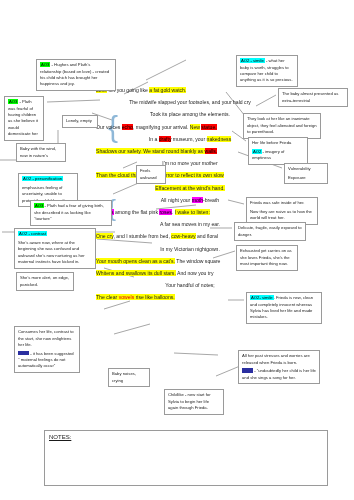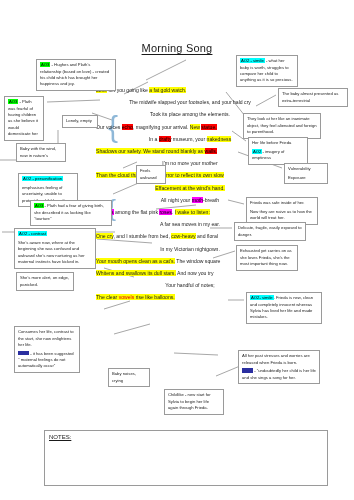--- a/index.html
+++ b/index.html
@@ -89,21 +89,20 @@
       <line x1="174" y1="353" x2="218" y2="355"></line>
       <line x1="216" y1="376" x2="240" y2="366"></line>
       <line x1="2" y1="232" x2="115" y2="232"></line>
       <line x1="0" y1="160" x2="24" y2="160"></line>
     </g>
   </svg>
 
   <div class="brace" style="left:108px;top:112px;">{</div>
   <div class="brace" style="left:108px;top:196px;font-size:24px;">{</div>
 
-  <div class="title">Morning Song</div>
 
   <div class="poem" id="poem">
       <div class="pline l"><span class="hl">Love</span><span> set you going like </span><span class="hl">a fat gold watch.</span></div>
       <div class="pline c"><span>The midwife slapped your footsoles, and your bald cry</span></div>
       <div class="pline c"><span>Took its place among the elements.</span></div>
       <div class="pline l"><span>Our voices </span><span class="hl-red">echo</span><span>, magnifying your arrival. </span><span class="hl">New</span><span> </span><span class="hl-red">statue.</span></div>
       <div class="pline c"><span>In a </span><span class="hl-red">drafty</span><span> museum, your </span><span class="hl">nakedness</span></div>
       <div class="pline l"><span class="hl">Shadows our safety. We stand round blankly as </span><span class="hl-red">walls.</span></div>
       <div class="pline c"><span>I'm no more your mother</span></div>
       <div class="pline l"><span class="hl">Than the cloud that distills a mirror to reflect its own slow</span></div>

